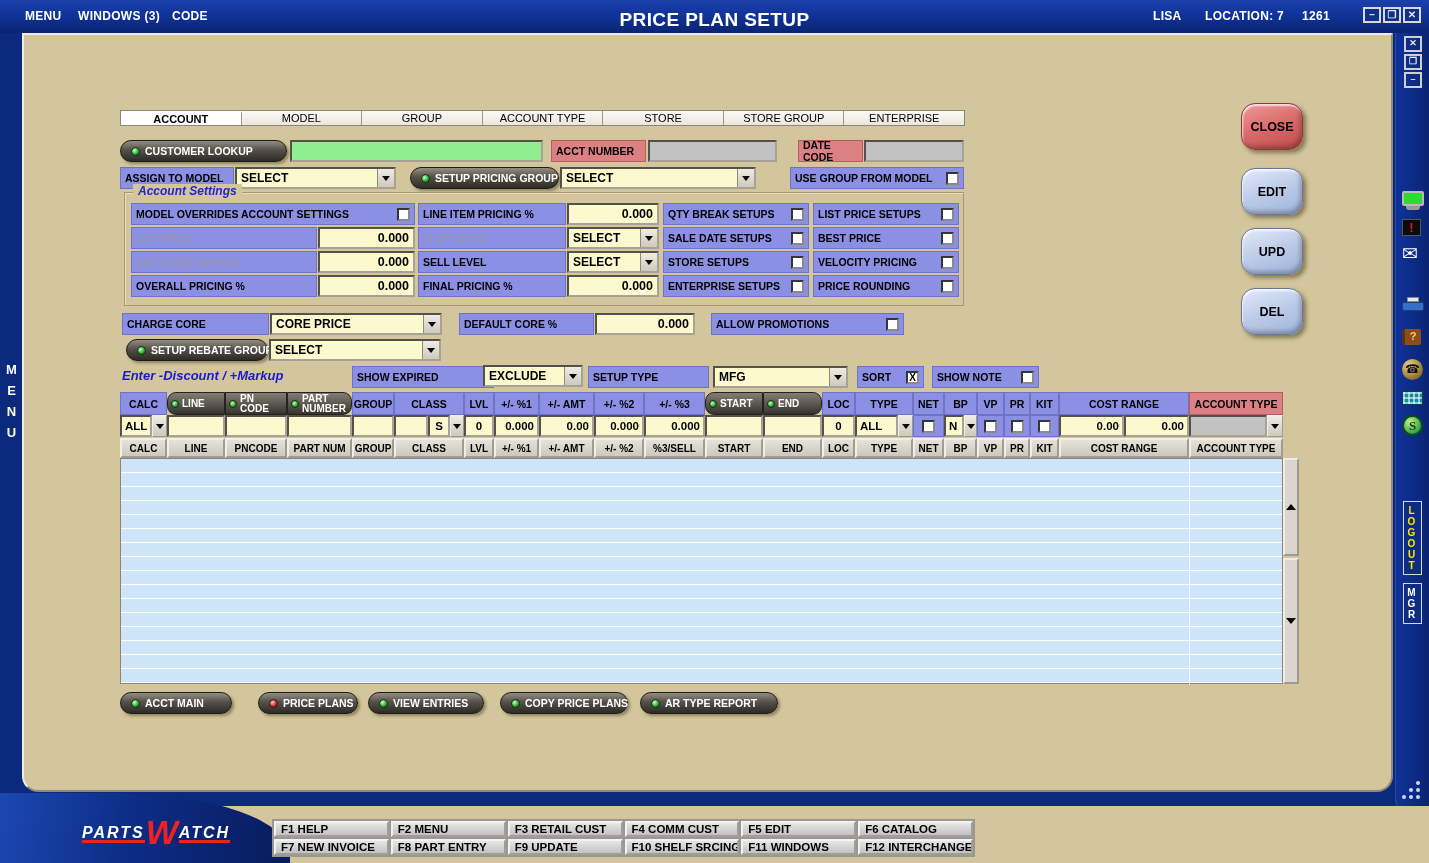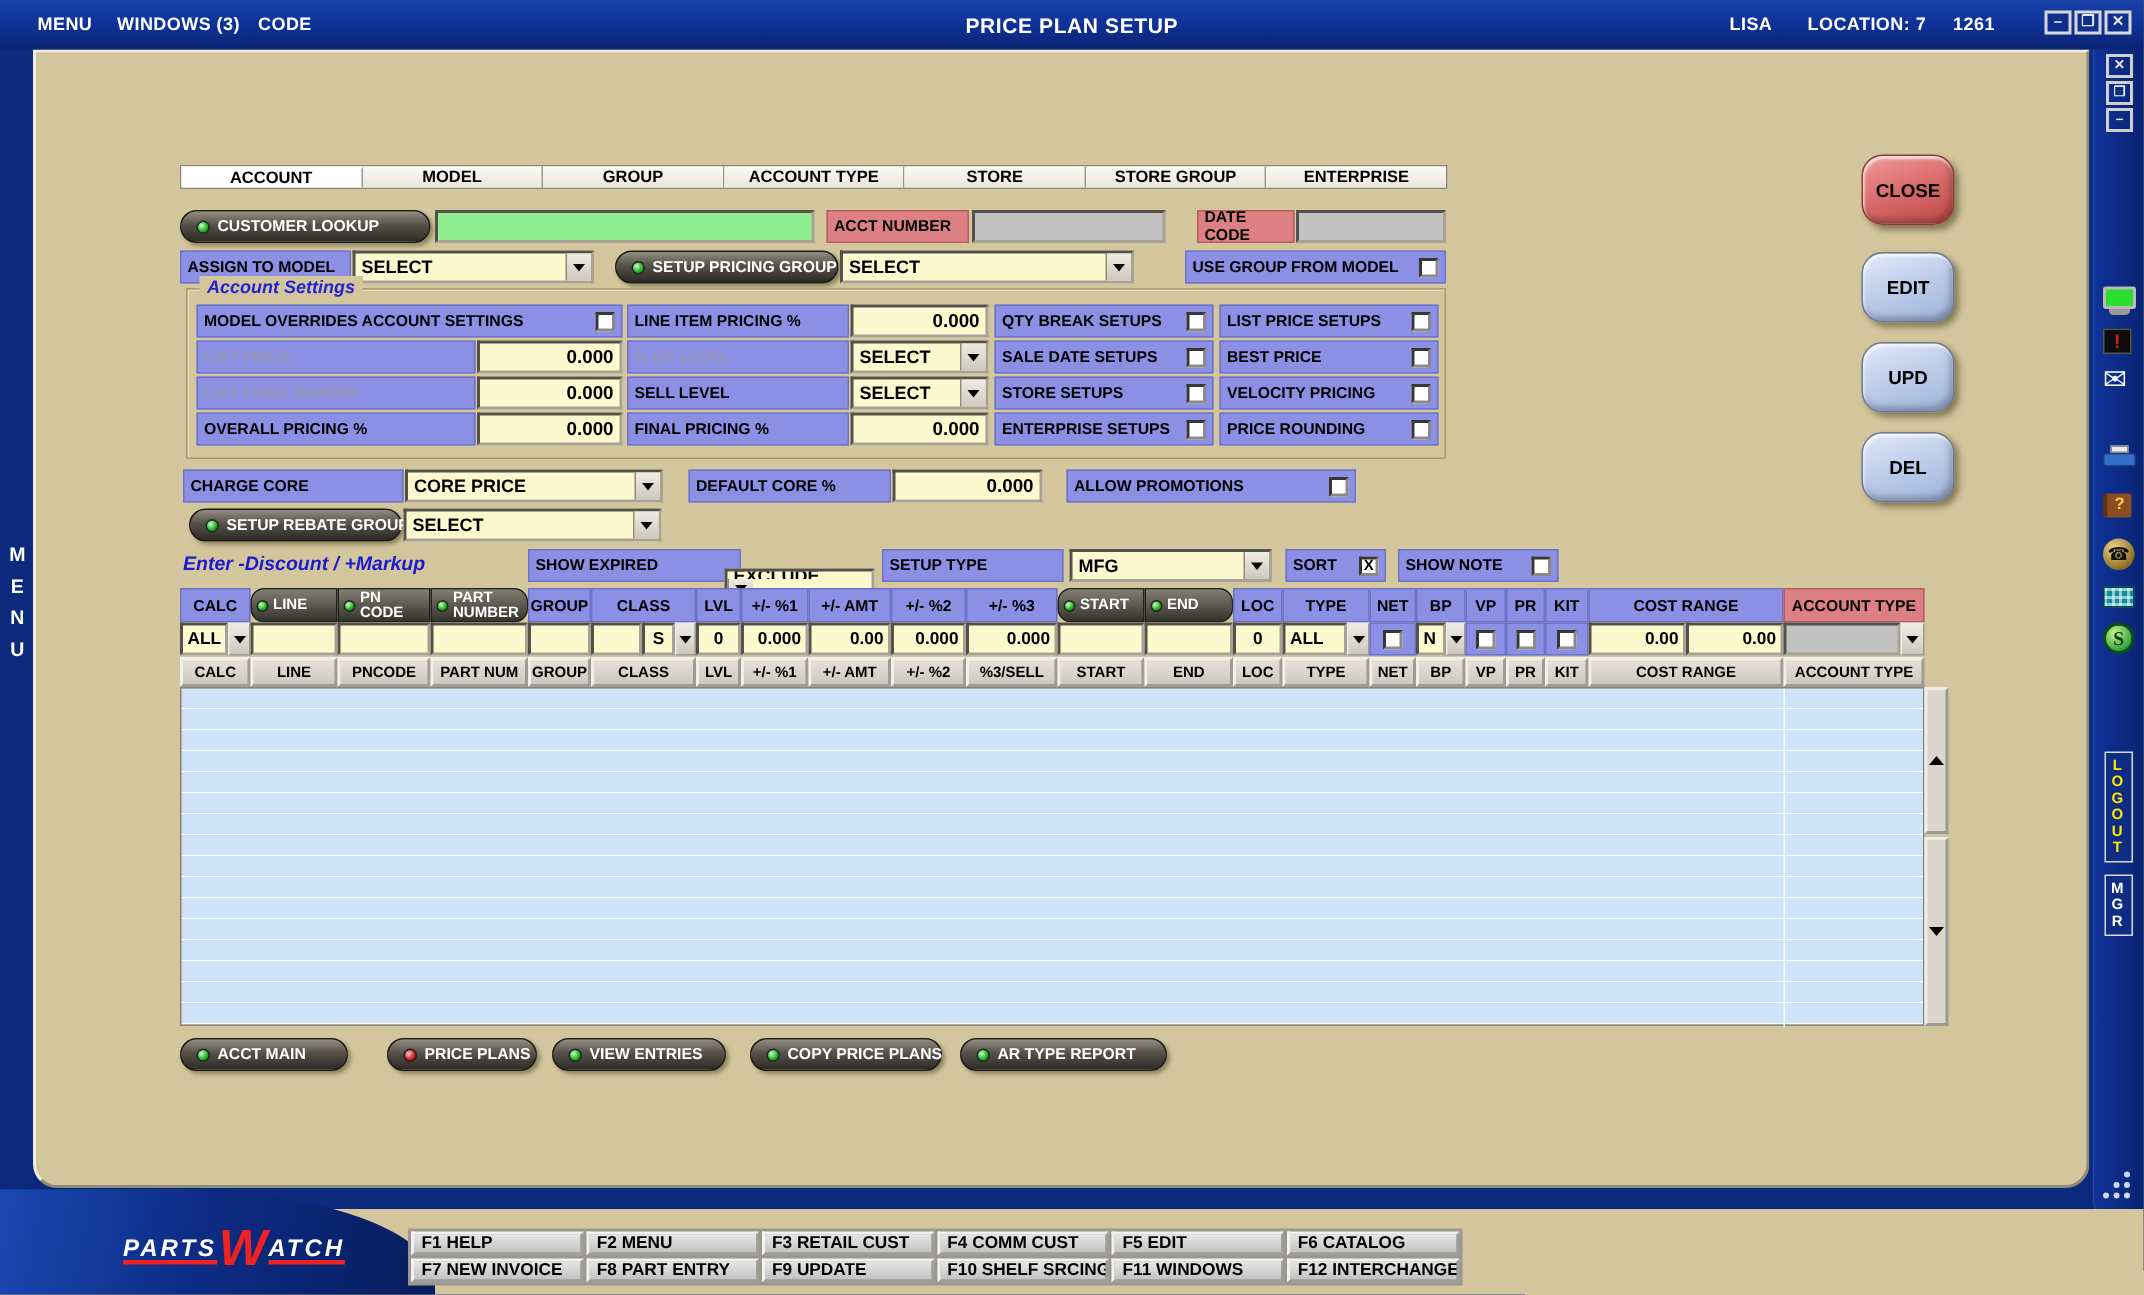--- a/index.html
+++ b/index.html
@@ -6,21 +6,21 @@
   html,body { width:1429px; height:863px; }
   body { font-family:"Liberation Sans", sans-serif; background:#0b2a7e; overflow:hidden; }
   #app { position:relative; width:1429px; height:863px; background:#0b2a7e; }
   .abs { position:absolute; }
 
   
   .titlebar { left:0; top:0; width:1429px; height:33px;
     background:linear-gradient(180deg,#1a41a8 0%, #10339a 45%, #0a2472 100%);
     color:#fff; font-weight:bold; font-size:12px; }
   .tb-item { position:absolute; top:9px; color:#fff; letter-spacing:.3px; cursor:default; }
-  .tb-title { left:50%; transform:translateX(-50%); font-size:14px; letter-spacing:.4px; }
+  .tb-title { left:50%; transform:translateX(-50%); font-size:19px; letter-spacing:.4px; }
   .winbtn { position:absolute; top:7px; width:18px; height:16px; border:2px solid #d9d9d9;
     background:#0e2f8e; color:#e8e8e8; font-size:10px; line-height:11px; text-align:center; font-weight:bold; }
 
   
   .left-rail-menu { left:4px; top:362px; width:16px; color:#fff; font-weight:bold; font-size:13px;
     writing-mode:vertical-lr; text-orientation:upright; letter-spacing:6px; }
   .right-rail { left:1395px; top:33px; width:34px; height:782px;
     background:linear-gradient(90deg,#10339a,#0a2472); border-bottom-left-radius:16px; border-left:1px solid #274ba8; }
   .rail-btn { position:absolute; left:8px; width:18px; height:16px; border:2px solid #cfcfcf;
     background:transparent; color:#e8e8e8; font-size:9px; line-height:11px; text-align:center; font-weight:bold; }
@@ -48,21 +48,21 @@
   .vbox.logout { color:#ffe600; }
   .vbox.mgr { color:#fff; }
   .grip-dot { position:absolute; width:4px; height:4px; border-radius:50%; background:#cfd8f2; }
 
   
   .main { left:22px; top:33px; width:1371px; height:759px; background:#d3c69c;
     border:2px solid; border-color:#f0ece1 #8f8a7a #8f8a7a #f0ece1; border-radius:0 0 16px 16px; }
 
   
   .tabs { display:flex; background:#fff; border:1px solid #8a867a; height:16px; }
-  .tab { flex:1; display:flex; align-items:center; justify-content:center; font-size:11px; font-weight:700;
+  .tab { flex:1; display:flex; align-items:center; justify-content:center; font-size:11px; font-weight:400;
     color:#000; background:linear-gradient(#fbfaf6,#e9e6dc); border-right:1px solid #9b9787; cursor:default; }
   .tab:last-child { border-right:none; }
   .tab.active { background:#fff; font-weight:800; border-top:2px solid #fff; }
 
   
   .lbl { background:#8c90e4; border:1px solid #6f73c6; color:#000; font-weight:bold; font-size:10.5px;
     display:flex; align-items:center; padding:0 4px; height:22px; }
   .lbl.pink { background:#dd8084; border-color:#b55d61; }
   .lbl.dim { color:#9494b4; }
   .val { background:#fdf9cf; border:2px inset #a8a195; font-size:12.5px; font-weight:600; color:#000;
@@ -290,21 +290,21 @@
     </div>
     <div class="abs dd" style="left:245px; top:304px; width:172px;">
       <span class="ddtxt">SELECT</span>
       <span class="ddbtn">
           <span class="tri-dn"></span>
         </span>
     </div>
 
     <div class="abs hint" style="left:98px; top:333px;">Enter -Discount / +Markup</div>
     <div class="abs lbl" style="left:328px; top:331px; width:142px;text-align:right;">SHOW EXPIRED</div>
-    <div class="abs dd" style="left:459px; top:344px; width:100px;flex-direction:column;">
+    <div class="abs dd" style="left:459px; top:330px; width:100px;">
       <span class="ddtxt">EXCLUDE</span>
       <span class="ddbtn">
           <span class="tri-dn"></span>
         </span>
     </div>
     <div class="abs lbl" style="left:564px; top:331px; width:121px;">SETUP TYPE</div>
     <div class="abs dd" style="left:689px; top:331px; width:135px;">
       <span class="ddtxt">MFG</span>
       <span class="ddbtn">
           <span class="tri-dn"></span>

